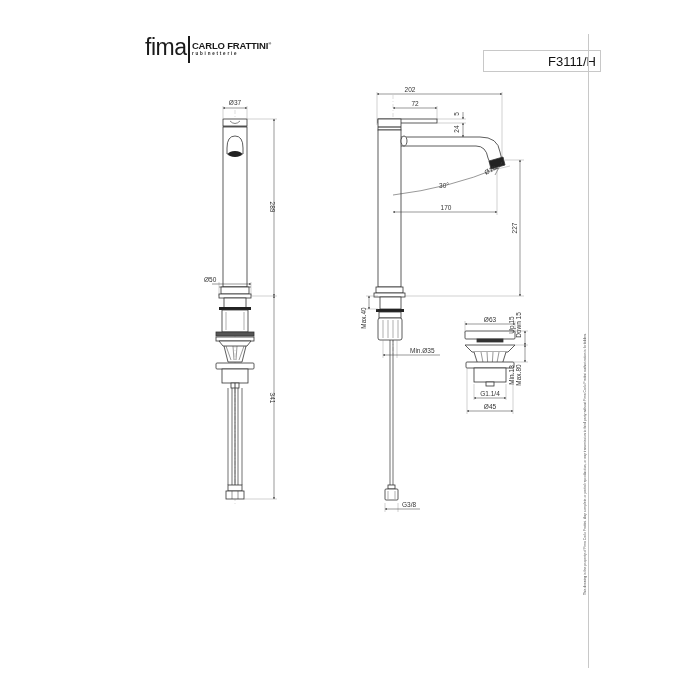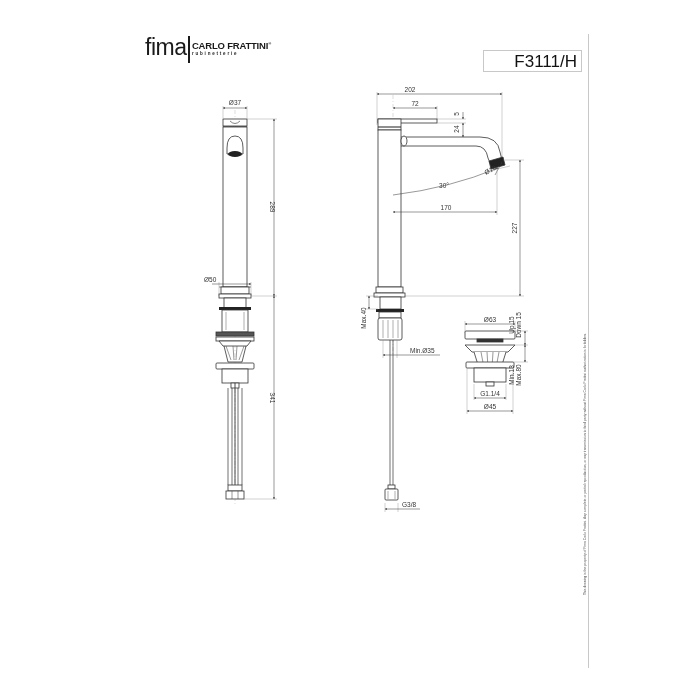--- a/index.html
+++ b/index.html
@@ -3,21 +3,21 @@
   <meta charset="utf-8">
   <style>
     html, body { margin: 0; padding: 0; background: #ffffff; }
     body { width: 700px; height: 700px; position: relative; overflow: hidden; font-family: "Liberation Sans", sans-serif; color: #222; }
     .logo { position: absolute; left: 145px; top: 36px; height: 26px; display: flex; align-items: flex-start; }
     .logo-fima { font-family: "Liberation Sans", sans-serif; font-size: 23px; font-weight: 400; letter-spacing: -0.5px; color: #1a1a1a; line-height: 22px; }
     .logo-bar { width: 1.5px; height: 27px; background: #1a1a1a; margin: 0 2px 0 2px; }
     .logo-right { display: flex; flex-direction: column; padding-top: 3px; }
     .logo-cf { font-size: 9.5px; font-weight: 700; letter-spacing: -0.2px; color: #1a1a1a; line-height: 10px; }
     .logo-sub { font-size: 4.5px; font-weight: 700; letter-spacing: 1.8px; color: #1a1a1a; line-height: 6px; }
-    .code-box { position: absolute; left: 483px; top: 50px; width: 99px; height: 22px; border: 1px solid #c8c8c8; box-sizing: border-box; text-align: right; padding-right: 4px; font-size: 17px; line-height: 21px; color: #111; }
+    .code-box { position: absolute; left: 483px; top: 50px; width: 118px; height: 22px; border: 1px solid #c8c8c8; box-sizing: border-box; text-align: right; padding-right: 4px; font-size: 13px; line-height: 21px; color: #111; }
     .frame-line { position: absolute; left: 588px; top: 34px; width: 1px; height: 634px; background: #c8c8c8; }
     .legal { position: absolute; left: 583px; top: 595px; transform-origin: 0 0; transform: rotate(-90deg); font-size: 3.4px; color: #555; white-space: nowrap; }
     svg { position: absolute; left: 0; top: 0; }
     svg text { font-family: "Liberation Sans", sans-serif; font-size: 6.5px; fill: #333; }
   </style>
 </head>
 <body>
 
 <div class="logo">
   <span class="logo-fima">fima</span>

